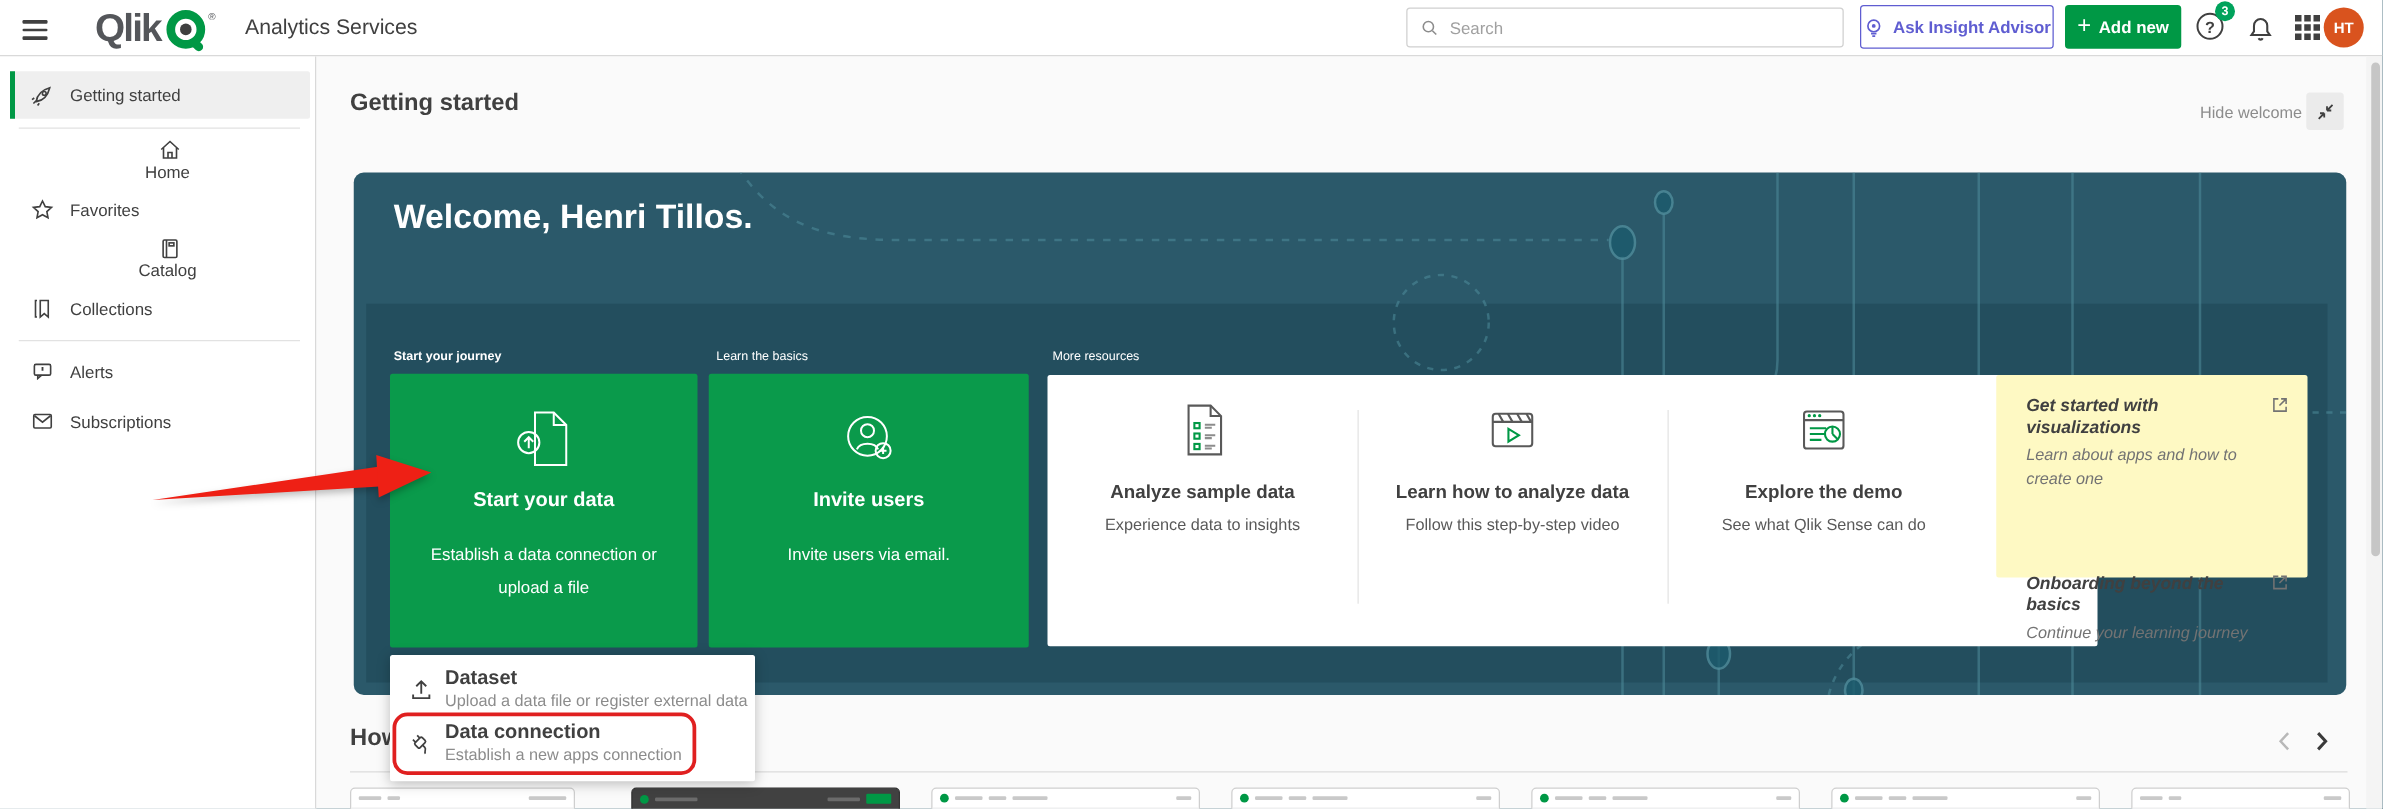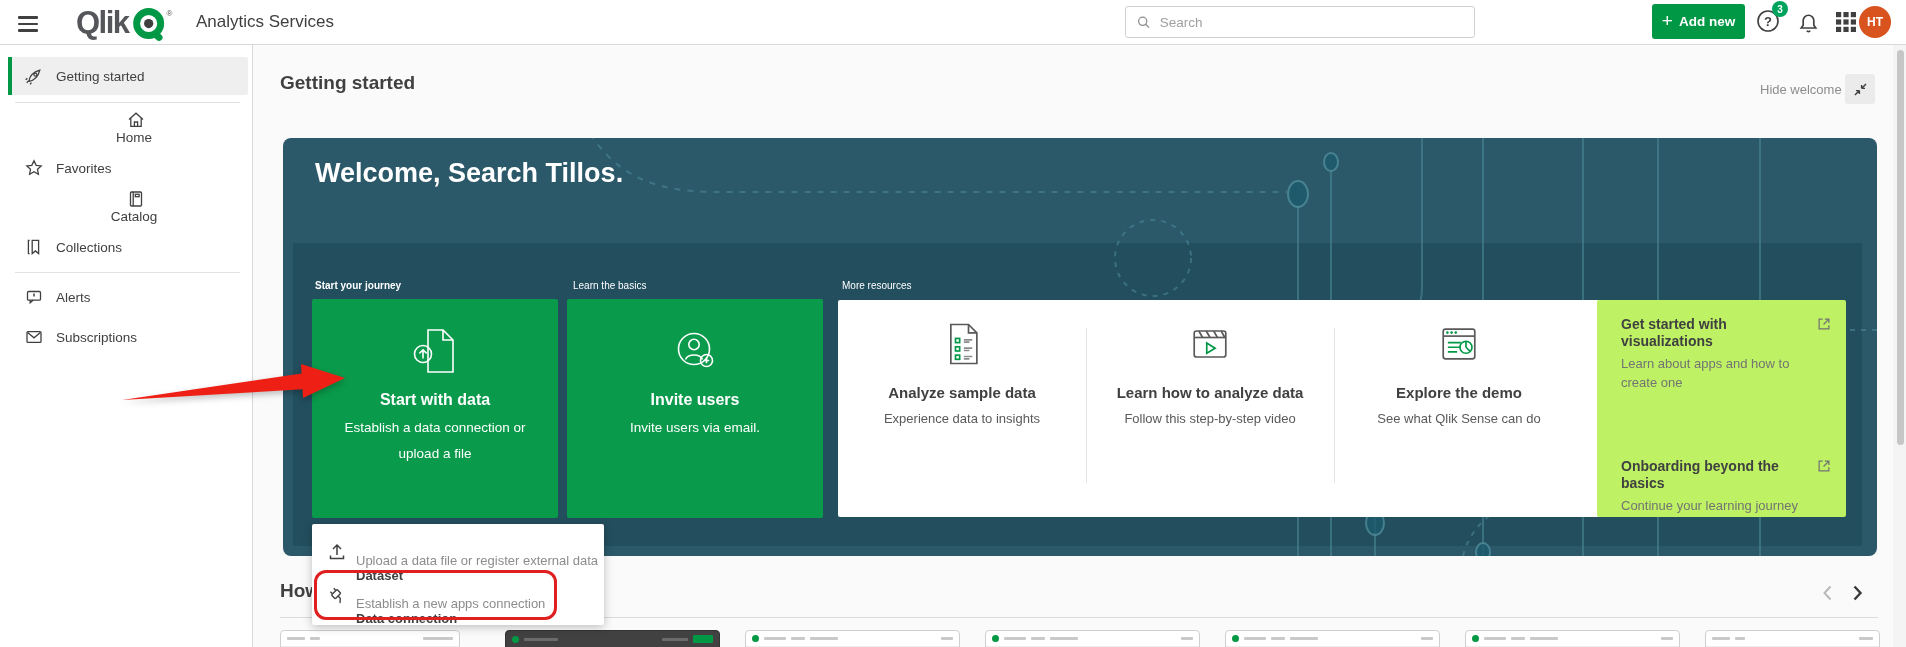--- a/index.html
+++ b/index.html
@@ -48,42 +48,42 @@
   #welcome-heading { position:absolute; left:32px; top:20px; font-size:27px; font-weight:bold; color:#fff; z-index:2; }
   .band-header { position:absolute; top:122px; font-size:10px; color:#fff; z-index:2;margin-top:20px; }
   #hdr-journey { left:32px; font-weight:bold; }
   #hdr-basics { left:290px; }
   #hdr-resources { left:559px; }
   .green-card { position:absolute; top:161px; height:219px; background:#0a9a4b; border-radius:2px; z-index:2; color:#fff; text-align:center; cursor:pointer; }
   #card-start { left:29px; width:246px; }
   #card-invite { left:284px; width:256px; }
   .green-card .gc-icon { margin:24px auto 0; width:56px; height:56px; }
   .green-card .gc-title { font-size:16px; font-weight:bold; margin-top:8px; }
-  .green-card .gc-desc { font-size:13.5px; line-height:26px; margin-top:6px; padding:0 32px; }
+  .green-card .gc-desc { font-size:13.5px; line-height:26px; margin-top:21px; padding:0 32px; }
   #resources-card { position:absolute; left:555px; top:162px; width:840px; height:217px; background:#fff; border-radius:2px; z-index:2; }
   .res-col { position:absolute; top:0; width:248px; height:217px; text-align:center; cursor:pointer; }
   .res-col .rc-icon { margin:18px auto 0; width:52px; height:52px; }
   .res-col .rc-title { font-size:15px; font-weight:bold; color:#404040; margin-top:10px; }
   .res-col .rc-desc { font-size:13px; color:#595959; margin-top:10px; }
   .res-div { position:absolute; top:28px; width:1px; height:155px; background:#e4e4e4; }
-  #links-panel { position:absolute; left:1314px; top:162px; width:249px; height:217px; background:#bef264; border-radius:2px; z-index:2; }
+  #links-panel { position:absolute; left:1314px; top:162px; width:249px; height:162px; background:#fef9c3; border-radius:2px; z-index:2;font-style:italic; }
   .link-item { position:absolute; left:0; width:249px; cursor:pointer; }
   .link-item .li-title { font-size:14px; font-weight:bold; color:#404040; margin:0 38px 0 24px; line-height:17px; }
   .link-item .li-desc { font-size:13px; color:#737373; margin:4px 38px 0 24px; line-height:19px; }
   .link-item .li-ext { position:absolute; right:14px; top:0; width:16px; height:16px; }
 
   
   #red-arrow { position:absolute; left:100px; top:355px; z-index:30; pointer-events:none; }
   #red-rect { position:absolute; left:314px; top:570px; width:243px; height:50px; border:3px solid #e02020; border-radius:12px; z-index:30; pointer-events:none; }
 
   
   #dropdown { position:absolute; left:312px; top:524px; width:292px; height:101px; background:#fff; border-radius:2px; box-shadow:0 2px 10px rgba(0,0,0,0.25); z-index:20; }
   .dd-item { position:absolute; left:0; width:292px; height:46px; cursor:pointer; }
   .dd-item .dd-icon { position:absolute; left:14px; top:12px; width:22px; height:22px; }
-  .dd-item .dd-title { position:absolute; left:44px; top:5px; font-size:13px; font-weight:bold; color:#404040;margin-top:34px; }
+  .dd-item .dd-title { position:absolute; left:44px; top:5px; font-size:16px; font-weight:bold; color:#404040; }
   .dd-item .dd-desc { position:absolute; left:44px; top:24px; font-size:13px; color:#8c8c8c; white-space:nowrap; }
 
   
   #how-heading { position:absolute; left:280px; top:580px; font-size:19px; font-weight:bold; color:#404040; z-index:5; }
   #carousel-prev { position:absolute; left:1816px; top:581px; width:24px; height:24px; cursor:default; z-index:5; }
   #carousel-next { position:absolute; left:1845px; top:581px; width:24px; height:24px; cursor:pointer; z-index:5; }
   #how-divider { position:absolute; left:280px; top:617px; width:1598px; height:1px; background:#dcdcdc; z-index:5; }
   .thumb { position:absolute; top:630px; height:60px; background:#fff; border:1px solid #cfcfcf; border-radius:4px 4px 0 0; overflow:hidden; cursor:pointer; z-index:6; }
   .thumb .t-toolbar { height:16px; border-bottom:1px solid #eee; display:flex; align-items:center; gap:5px; padding:0 6px; }
   .t-q { width:7px; height:7px; border-radius:50%; background:#009845; flex:0 0 7px; }
@@ -117,20 +117,28 @@
   <div id="app-title">Analytics Services</div>
 
   <div id="search-box">
     <svg width="17" height="17" viewBox="0 0 20 20" fill="none" stroke="#8c8c8c" stroke-width="1.6">
       <circle cx="8.5" cy="8.5" r="5.2"></circle>
         <path d="M12.6 12.6 L16.5 16.5"></path>
     </svg>
     <input type="text" placeholder="Search" style="">
   </div>
 
+  <button id="btn-insight">
+    <svg width="18" height="18" viewBox="0 0 20 20" fill="none" stroke="#5f5dd1" stroke-width="1.5">
+      <circle cx="10" cy="8.6" r="5.2"></circle>
+        <circle cx="10" cy="8.6" r="1.7" fill="#5f5dd1" stroke="none"></circle>
+      <path d="M7.6 15.4 h4.8 M8.7 17.6 h2.6"></path>
+    </svg>
+    <span>Ask Insight Advisor</span>
+  </button>
 
   <button id="btn-addnew">
     <span class="plus">+</span>
     <span>Add new</span>
   </button>
 
   <div id="help-wrap">
     <svg width="26" height="26" viewBox="0 0 26 26" fill="none" stroke="#404040" stroke-width="1.6">
       <circle cx="13" cy="13" r="10"></circle>
       <text x="13" y="18" font-size="13" text-anchor="middle" fill="#404040" stroke="none" font-family="Liberation Sans, sans-serif" font-weight="bold">?</text>
@@ -247,34 +255,34 @@
       <path d="M1556 192 H1594" stroke-dasharray="5 6"></path>
     </g>
     <g fill="#1c5b6d" stroke="#4f8c9b" stroke-width="2" opacity="0.8">
       <ellipse cx="1015" cy="56" rx="10" ry="13"></ellipse>
       <ellipse cx="1048" cy="24" rx="7" ry="9"></ellipse>
       <ellipse cx="1092" cy="385" rx="9" ry="12"></ellipse>
       <ellipse cx="1200" cy="414" rx="7" ry="9"></ellipse>
     </g>
   </svg>
 
-  <div id="welcome-heading">Welcome, Search Tillos.</div>
+  <div id="welcome-heading">Welcome, Henri Tillos.</div>
 
   <div id="hdr-journey" class="band-header">Start your journey</div>
   <div id="hdr-basics" class="band-header">Learn the basics</div>
   <div id="hdr-resources" class="band-header">More resources</div>
 
   <div id="card-start" class="green-card">
     <svg class="gc-icon" viewBox="0 0 56 56" fill="none" stroke="#fff" stroke-width="1.6">
       <path d="M21 7 H36 L46 17 V49 H21 Z"></path>
         <path d="M36 7 V17 H46"></path>
       <circle cx="16" cy="31" r="8.5"></circle>
         <path d="M16 35.5 V27 M12.4 30.4 L16 26.8 L19.6 30.4"></path>
     </svg>
-    <div class="gc-title">Start with data</div>
+    <div class="gc-title">Start your data</div>
     <div class="gc-desc">Establish a data connection or upload a file</div>
   </div>
 
   <div id="card-invite" class="green-card">
     <svg class="gc-icon" viewBox="0 0 56 56" fill="none" stroke="#fff" stroke-width="1.6">
       <circle cx="27" cy="26" r="15.5"></circle>
       <circle cx="27" cy="21.5" r="5.2"></circle>
       <path d="M18.5 36.5 c2.5-6 14.5-6 17 0"></path>
       <circle cx="39.5" cy="37.5" r="6"></circle>
         <path d="M39.5 34.8 v5.4 M36.8 37.5 h5.4"></path>

